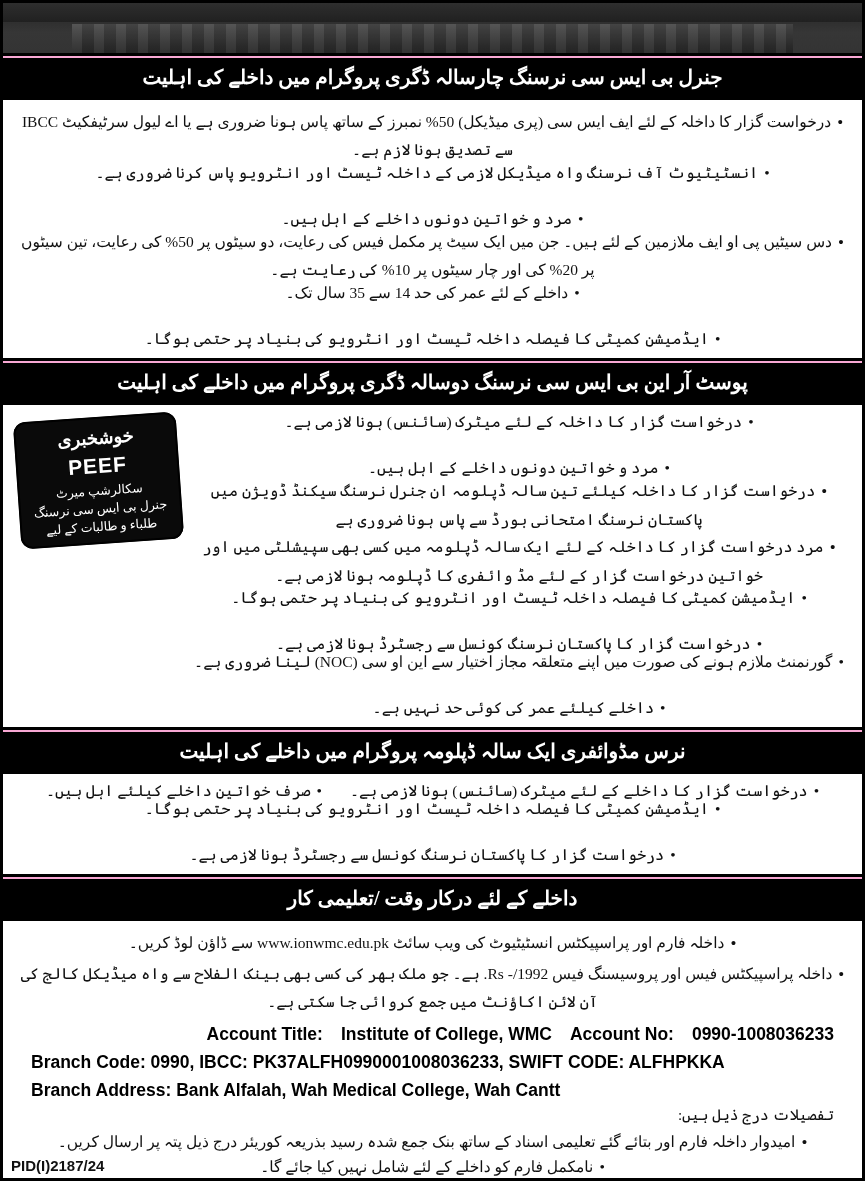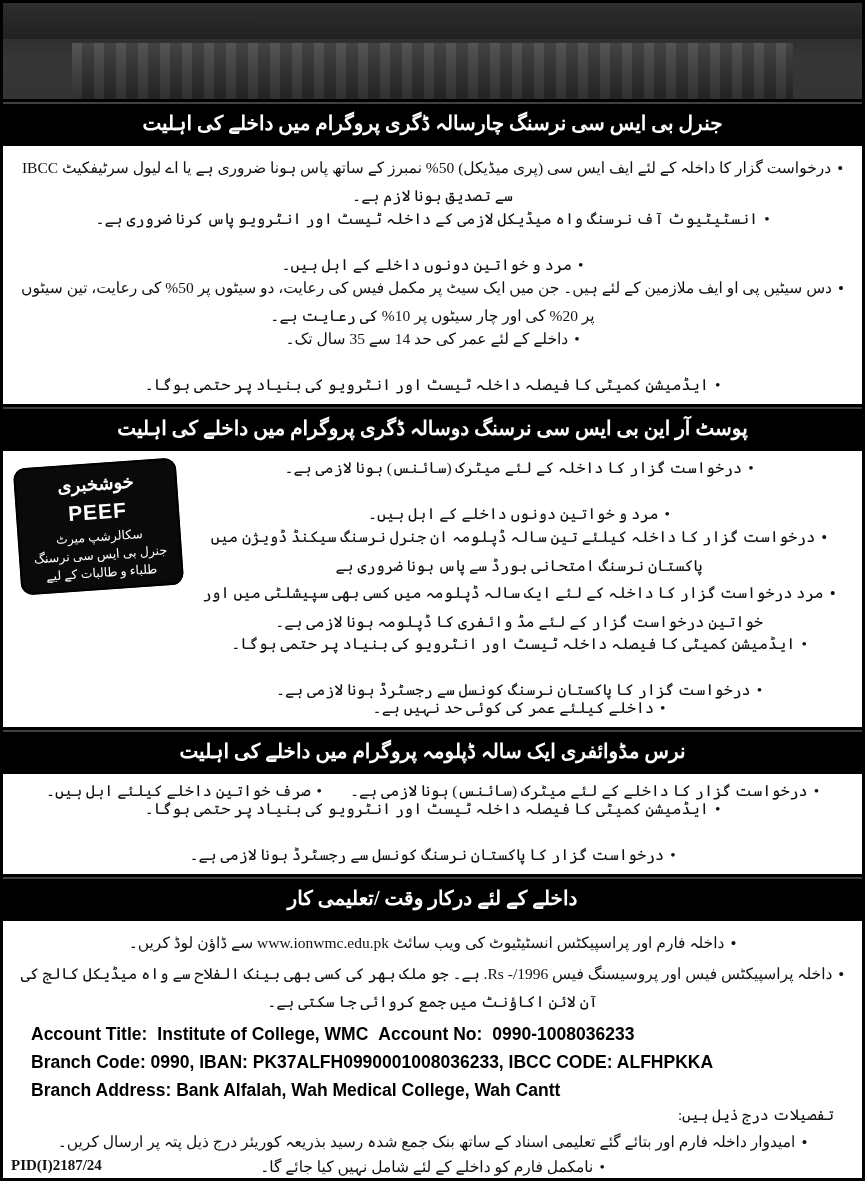--- a/index.html
+++ b/index.html
@@ -54,21 +54,21 @@
     align-items:center; justify-content:flex-start; padding-top:14px;
     text-shadow:0 2px 5px rgba(0,0,0,.9);
   }
 
   
   .section-bar{
     background:#000; color:#fff;
     text-align:center; direction:rtl;
     font-size:20px; font-weight:bold;
     padding:7px 10px 9px;
-    border-top:2px solid #404040; border-bottom:2px solid #000;
+    border-top:2px solid #f9a8d4; border-bottom:2px solid #000;
     letter-spacing:.2px;
   }
   .section-body{
     padding:8px 14px 10px;
     border-bottom:3px solid #000;
     background:#fff;
   }
   .bullets{ list-style:none; margin:0; padding:0; direction:rtl; }
   .bullets li{
     position:relative;
@@ -107,25 +107,25 @@
     font-family:"Liberation Sans", sans-serif;
     font-weight:bold; font-size:17.5px; line-height:1.6;
     padding:4px 14px 2px; color:#000;
   }
   .acct .line{ display:block; }
   .acct-note{
     direction:rtl; font-family:"Liberation Serif", serif;
     font-weight:normal; font-size:15px; padding:0 14px 4px;
   }
   .acct-row{
-    display:flex; align-items:baseline; gap:10px; direction:ltr;
+    display:flex; align-items:baseline; gap:18px; direction:ltr;justify-content:flex-end;
   }
   .pid{
     position:absolute; left:8px; bottom:4px;
-    font-family:Liberation Serif, serif;
+    font-family:Liberation Sans, sans-serif;
     font-size:15px; font-weight:bold;
   }
   .proc-body{ padding:8px 14px 2px; }
 </style>
 </head>
 <body>
 
 <div class="ad">
 
   <div class="header">
@@ -169,20 +169,21 @@
         </div>
         <ul class="bullets">
           <li>درخواست گزار کا داخلہ کیلئے تین سالہ ڈپلومہ ان جنرل نرسنگ سیکنڈ ڈویژن میں پاکستان نرسنگ امتحانی بورڈ سے پاس ہونا ضروری ہے</li>
           <li>مرد درخواست گزار کا داخلہ کے لئے ایک سالہ ڈپلومہ میں کسی بھی سپیشلٹی میں اور خواتین درخواست گزار کے لئے مڈ وائفری کا ڈپلومہ ہونا لازمی ہے۔</li>
         </ul>
         <div class="row2">
           <div>ایڈمیشن کمیٹی کا فیصلہ داخلہ ٹیسٹ اور انٹرویو کی بنیاد پر حتمی ہوگا۔</div>
           <div>درخواست گزار کا پاکستان نرسنگ کونسل سے رجسٹرڈ ہونا لازمی ہے۔</div>
         </div>
         <div class="row2">
+          <div>گورنمنٹ ملازم ہونے کی صورت میں اپنے متعلقہ مجاز اختیار سے این او سی (NOC) لینا ضروری ہے۔</div>
           <div>داخلے کیلئے عمر کی کوئی حد نہیں ہے۔</div>
         </div>
       </div>
       <div class="peef-card">
         <div class="peef-title">خوشخبری</div>
         <div class="peef-big">PEEF</div>
         <div class="peef-sub">سکالرشپ میرٹ</div>
         <div class="peef-sub">جنرل بی ایس سی نرسنگ طلباء و طالبات کے لیے</div>
       </div>
     </div>
@@ -197,31 +198,31 @@
     <div class="row2">
       <div>ایڈمیشن کمیٹی کا فیصلہ داخلہ ٹیسٹ اور انٹرویو کی بنیاد پر حتمی ہوگا۔</div>
       <div>درخواست گزار کا پاکستان نرسنگ کونسل سے رجسٹرڈ ہونا لازمی ہے۔</div>
     </div>
   </div>
 
   <div class="section-bar">داخلے کے لئے درکار وقت /تعلیمی کار</div>
   <div class="proc-body">
     <ul class="bullets">
       <li>داخلہ فارم اور پراسپیکٹس انسٹیٹیوٹ کی ویب سائٹ www.ionwmc.edu.pk سے ڈاؤن لوڈ کریں۔</li>
-      <li>داخلہ پراسپیکٹس فیس اور پروسیسنگ فیس 1996/- Rs. ہے۔ جو ملک بھر کی کسی بھی بینک الفلاح سے واہ میڈیکل کالج کی آن لائن اکاؤنٹ میں جمع کروائی جا سکتی ہے۔</li>
+      <li>داخلہ پراسپیکٹس فیس اور پروسیسنگ فیس 1992/- Rs. ہے۔ جو ملک بھر کی کسی بھی بینک الفلاح سے واہ میڈیکل کالج کی آن لائن اکاؤنٹ میں جمع کروائی جا سکتی ہے۔</li>
     </ul>
 
     <div class="acct">
       <div class="acct-row">
         <span>Account Title:</span>
         <span>Institute of College, WMC</span>
         <span>Account No:</span>
         <span>0990-1008036233</span>
       </div>
-      <span class="line">Branch Code:  0990, IBAN: PK37ALFH0990001008036233, IBCC CODE: ALFHPKKA</span>
+      <span class="line">Branch Code:  0990, IBCC: PK37ALFH0990001008036233, SWIFT CODE: ALFHPKKA</span>
       <span class="line">Branch Address: Bank Alfalah, Wah Medical College, Wah Cantt</span>
     </div>
     <div class="acct-note">تفصیلات درج ذیل ہیں:</div>
 
     <ul class="bullets">
       <li>امیدوار داخلہ فارم اور بتائے گئے تعلیمی اسناد کے ساتھ بنک جمع شدہ رسید بذریعہ کوریئر درج ذیل پتہ پر ارسال کریں۔</li>
     </ul>
     <div class="row2">
       <div>نامکمل فارم کو داخلے کے لئے شامل نہیں کیا جائے گا۔</div>
     </div>

